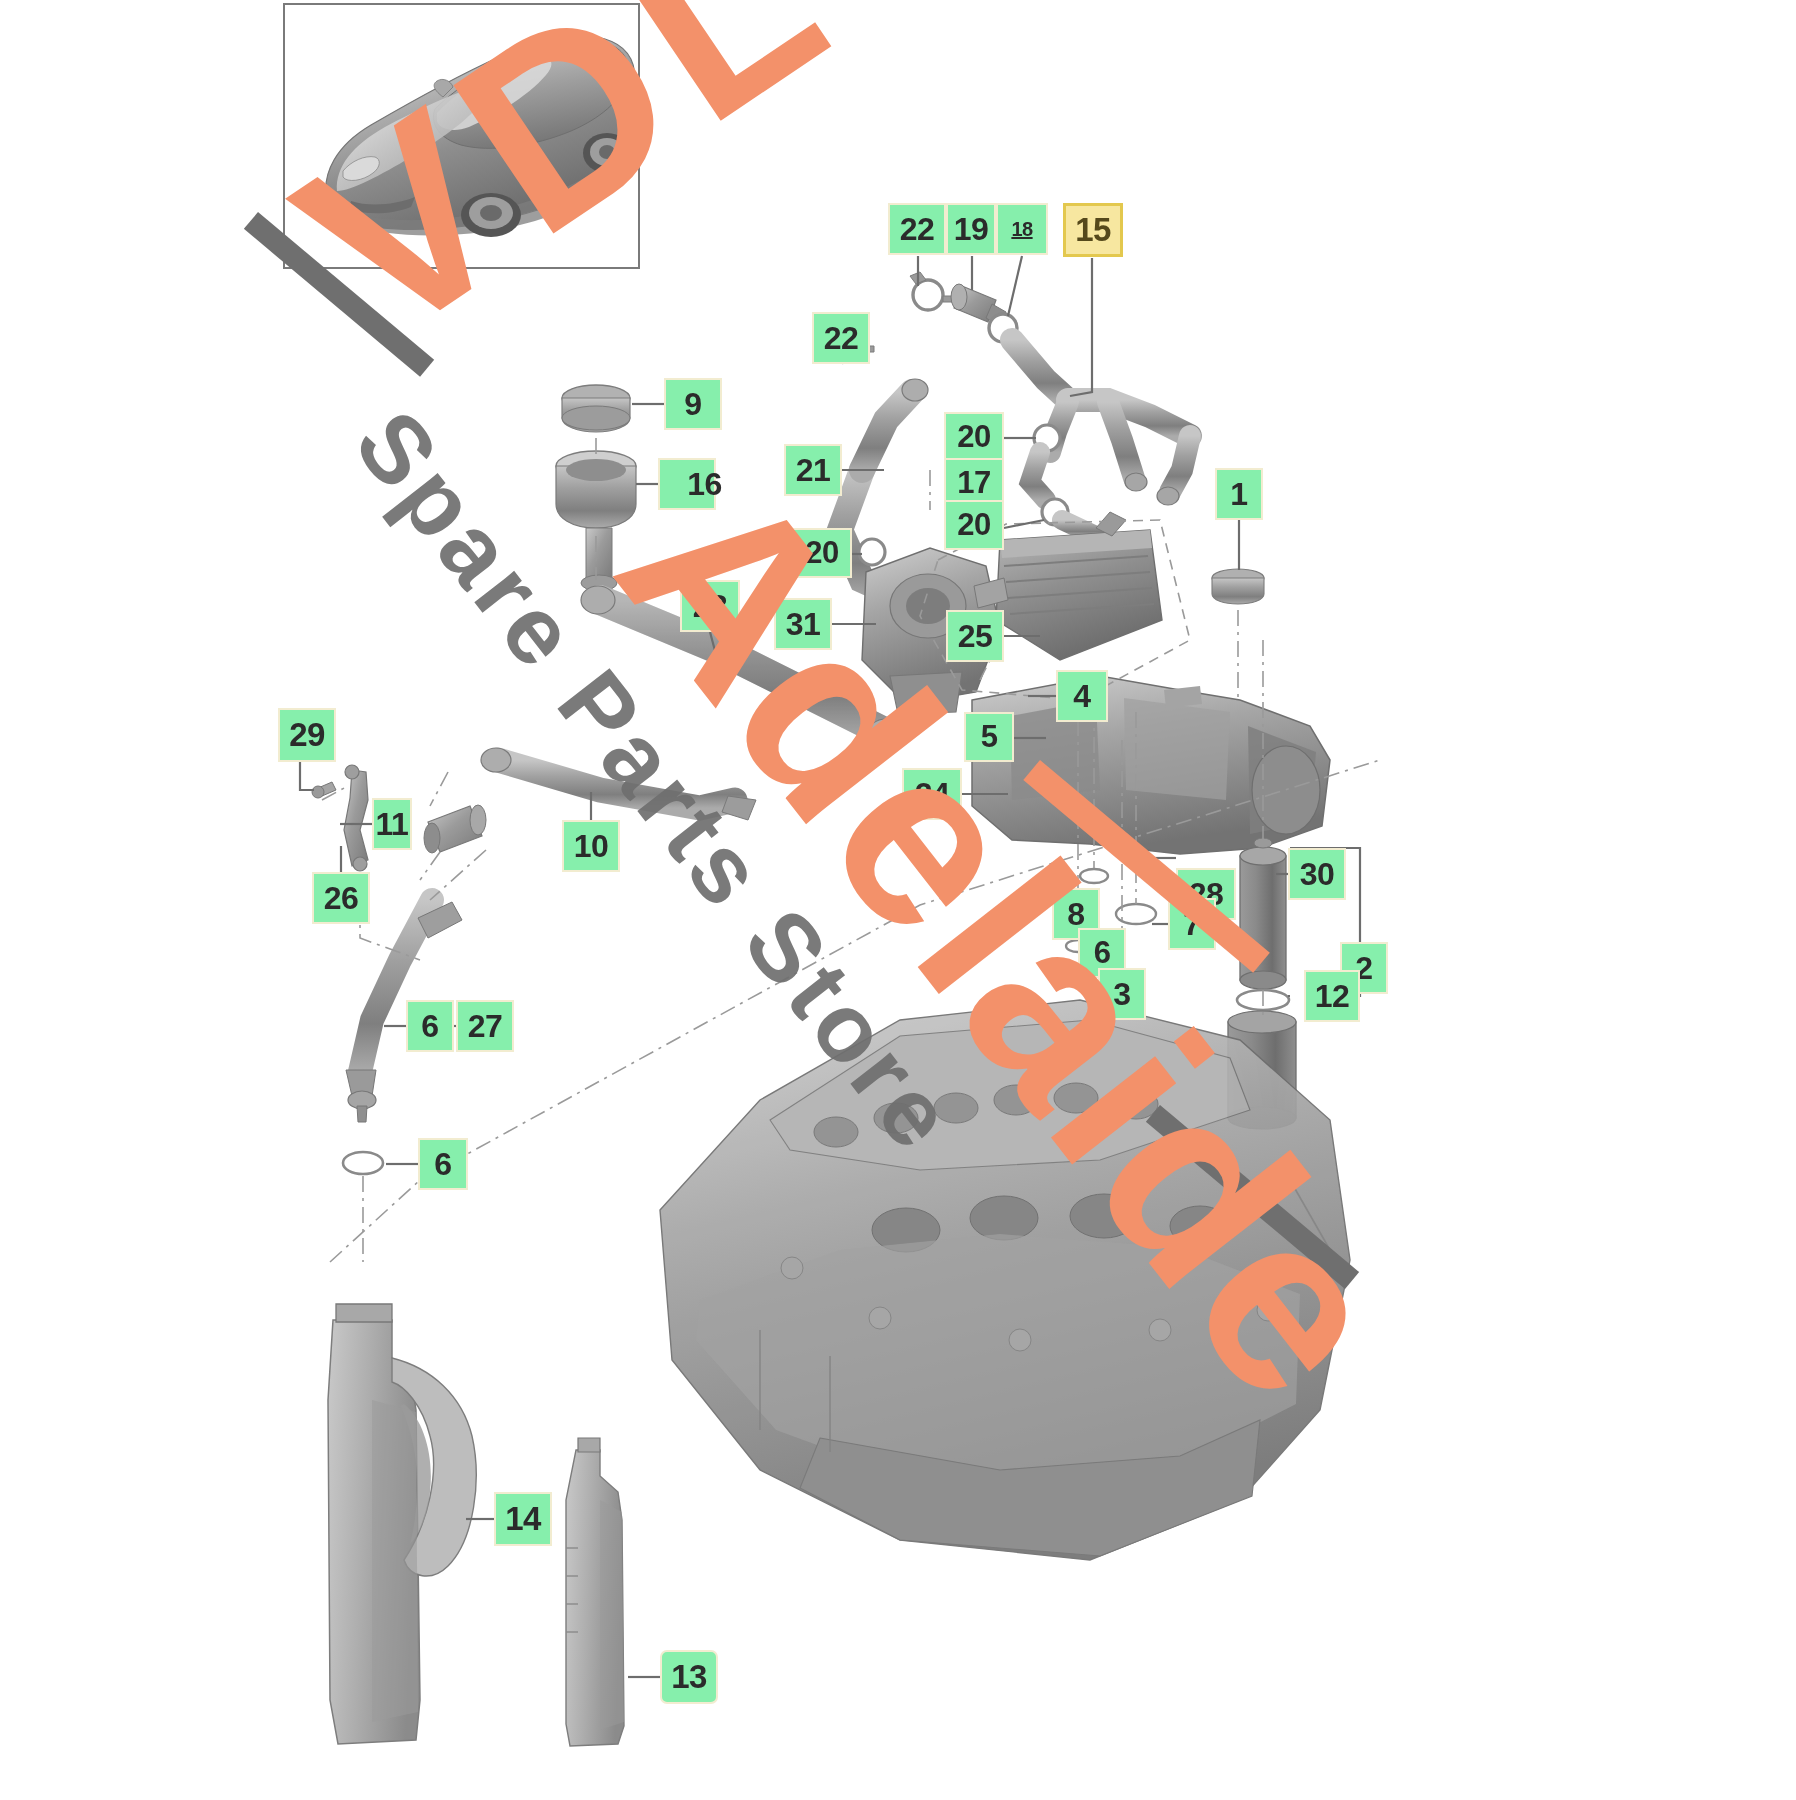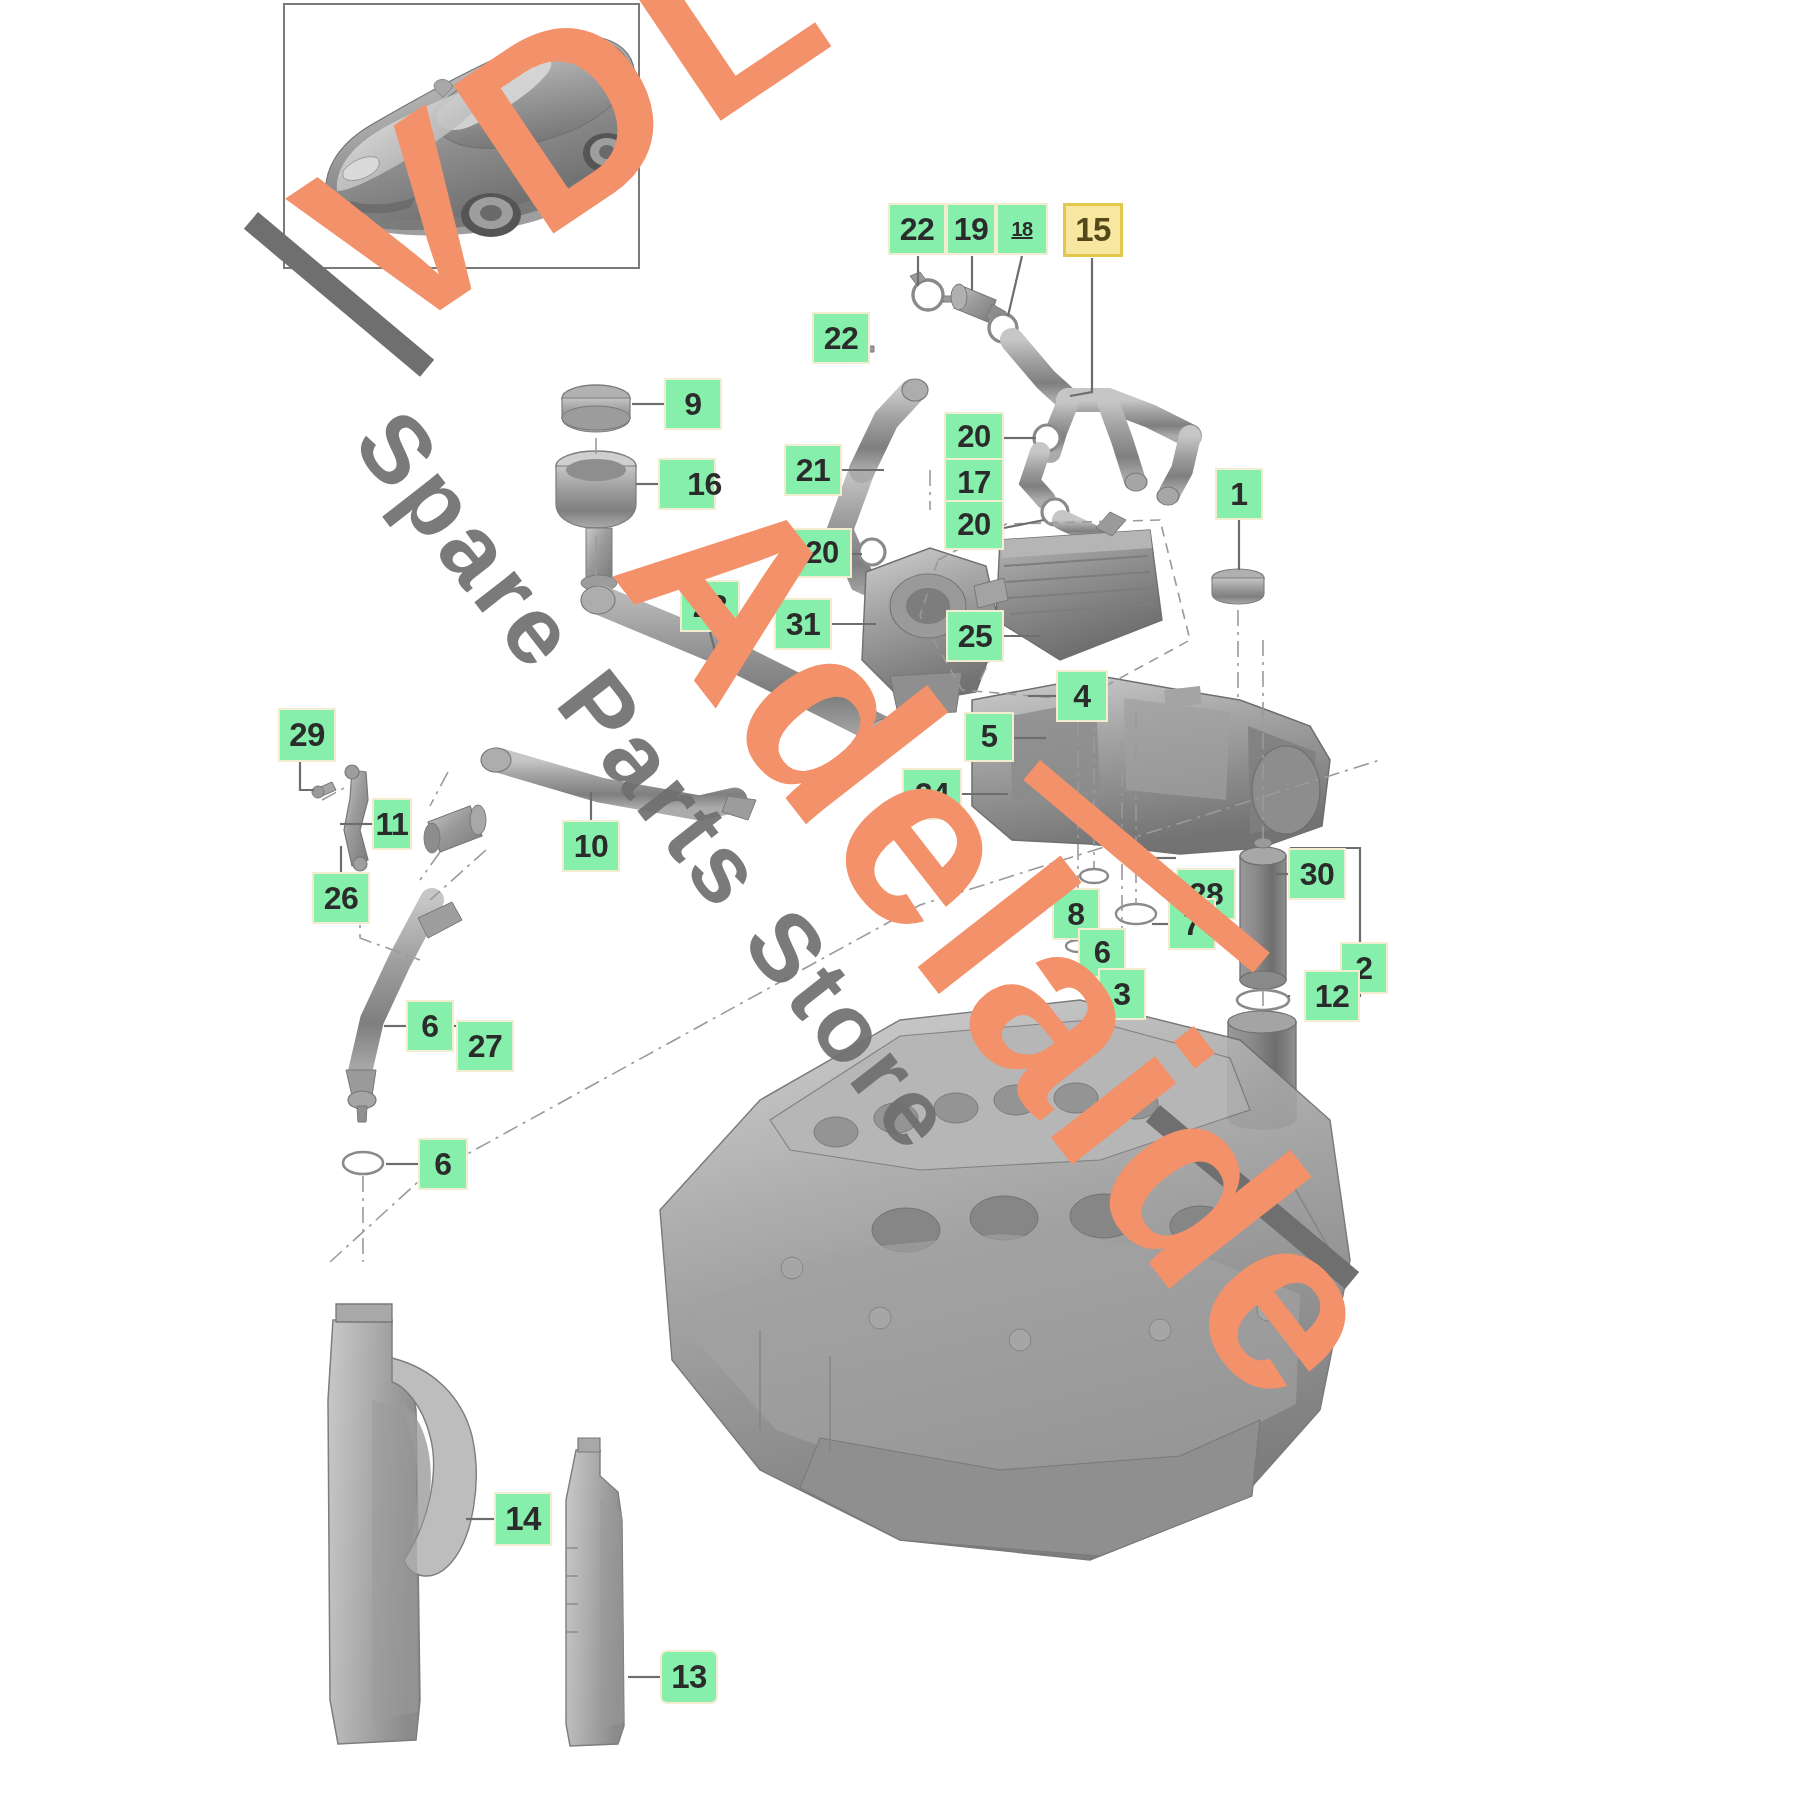--- a/index.html
+++ b/index.html
@@ -543,21 +543,21 @@
       </div>
       <div class="callout" style="left: 312px; top: 872px; width: 58px; height: 52px; font-size: 32px;">
         <span>26</span>
       </div>
       <div class="callout" style="left: 562px; top: 820px; width: 58px; height: 52px; font-size: 32px;">
         <span>10</span>
       </div>
       <div class="callout" style="left: 406px; top: 1000px; width: 48px; height: 52px; font-size: 32px;">
         <span>6</span>
       </div>
-      <div class="callout" style="left: 456px; top: 1000px; width: 58px; height: 52px; font-size: 32px; margin-top: 20px;">
+      <div class="callout" style="left: 456px; top: 1000px; width: 58px; height: 52px; font-size: 32px;">
         <span>27</span>
       </div>
       <div class="callout" style="left: 418px; top: 1138px; width: 50px; height: 52px; font-size: 32px;">
         <span>6</span>
       </div>
       <div class="callout" style="left: 1176px; top: 868px; width: 60px; height: 52px; font-size: 32px;">
         <span>28</span>
       </div>
       <div class="callout" style="left: 1288px; top: 848px; width: 58px; height: 52px; font-size: 32px;">
         <span>30</span>

